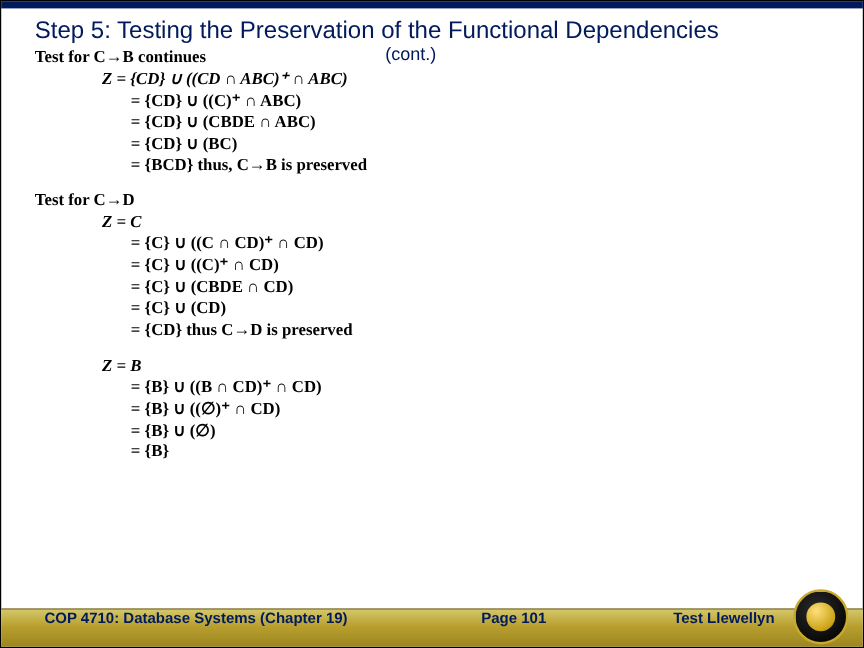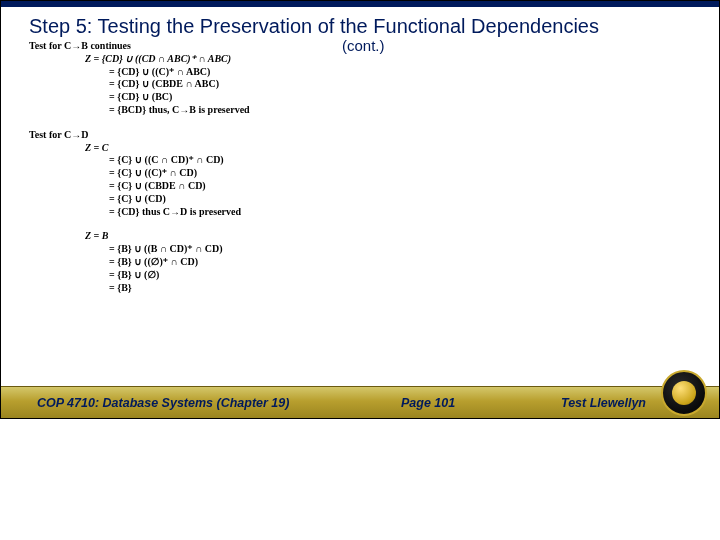--- a/index.html
+++ b/index.html
@@ -1,49 +1,49 @@
 <!DOCTYPE html>
 <html><head>
 <meta charset="utf-8">
 <style>
   * { margin: 0; padding: 0; box-sizing: border-box; }
   html, body { width: 720px; height: 540px; font-family: "Times New Roman", serif; }
   .slide {
-    width: 720px; height: 419px; background: #fff; position: relative;
+    width: 720px; height: 540px; background: #fff; position: relative;
     border: 1px solid #000;
   }
   .topbar { height: 6px; background: #001a5c; }
   .title {
     font-family: Arial, Helvetica, sans-serif;
     font-size: 20px; color: #001a5c;
     padding: 8px 16px 0 28px;
   }
   .cont {
     font-family: Arial, Helvetica, sans-serif;
     font-size: 15px; color: #001a5c;
-    position: absolute; left: 341px; top: 36px;
+    position: absolute; left: 320px; top: 36px;
   }
   .content {
     padding: 2px 20px 0 28px;
-    font-size: 10px; line-height: 1.28;
+    font-size: 14px; line-height: 1.28;
     color: #000;
   }
   .block { margin-bottom: 12px; }
   .l0 { padding-left: 0; }
   .l1 { padding-left: 56px; font-style: italic; }
   .l2 { padding-left: 80px; }
   .bold { font-weight: bold; }
   .footer {
     position: absolute; left: 0; right: 0; bottom: 0;
     height: 32px;
     background: linear-gradient(#d4c76a 0%, #b89f2e 45%, #9b851f 100%);
     border-top: 1px solid #6b5a10;
-    display: flex; align-items: center;
+    display: flex; 
     font-family: Arial, Helvetica, sans-serif;
-    font-weight: bold; font-style: italic;
+    font-weight: bold; 
     font-size: 12.5px; color: #001a5c;
     padding: 0 12px 0 36px;
   }
   .footer .course { flex: 0 0 auto; }
   .footer .page { position: absolute; left: 400px; }
   .footer .author { position: absolute; left: 560px; }
   .logo {
     position: absolute; right: 12px; bottom: 2px;
     width: 46px; height: 46px; border-radius: 50%;
     background: radial-gradient(circle at 40% 35%, #2a2a2a 0%, #0a0a0a 70%);

